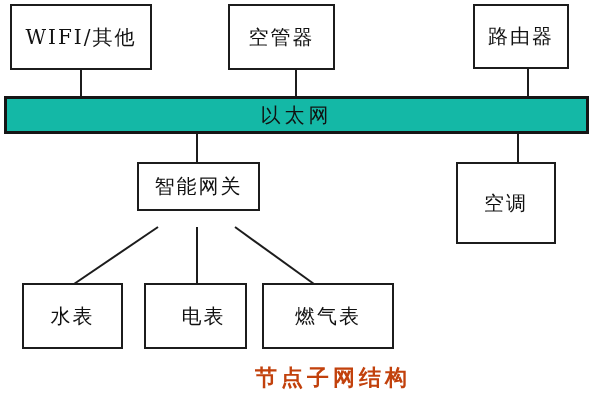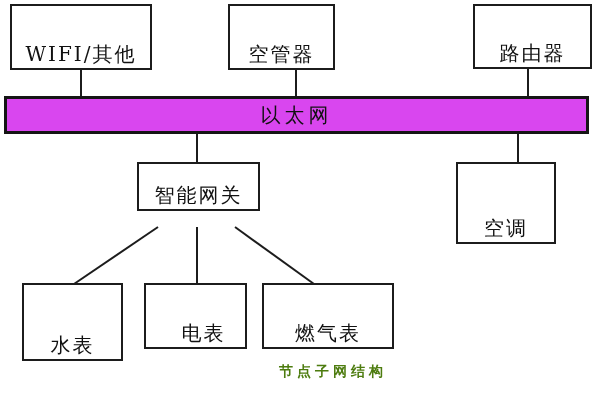--- a/index.html
+++ b/index.html
@@ -22,58 +22,58 @@
     top: 0;
     width: 600px;
     height: 400px;
   }
   .node {
     position: absolute;
     box-sizing: border-box;
     border: 2px solid #1c1c1c;
     background: #ffffff;
     display: flex;
-    align-items: flex-end;
+    align-items: center;
     justify-content: center;
     font-size: 20px;
     letter-spacing: 2px;
     white-space: nowrap;
   }
   .bus {
     position: absolute;
     box-sizing: border-box;
     border: 3px solid #151515;
-    background: #d946ef;
+    background: #14b8a6;
     display: flex;
     align-items: center;
     justify-content: center;
     font-size: 20px;
     letter-spacing: 4px;
   }
   .caption {
     position: absolute;
     top: 363px;
     left: 333px;
     transform: translateX(-50%);
     font-family: Liberation Serif, serif;
     font-weight: bold;
-    font-size: 14px;
+    font-size: 22px;
     letter-spacing: 4px;
-    color: #4d7c0f;
+    color: #c2410c;
     white-space: nowrap;
   }
 
   
   #node-wifi    { left: 10px;  top: 4px;   width: 142px; height: 66px; }
   #node-airctrl { left: 228px; top: 4px;   width: 107px; height: 66px; }
-  #node-router  { left: 473px; top: 4px;   width: 119px; height: 65px; }
+  #node-router  { left: 473px; top: 4px;   width: 96px; height: 65px; }
   #bus-ethernet { left: 4px;   top: 96px;  width: 585px; height: 38px; }
   #node-gateway { left: 137px; top: 162px; width: 123px; height: 49px; }
   #node-aircon  { left: 456px; top: 162px; width: 100px; height: 82px; }
-  #node-water   { left: 22px;  top: 283px; width: 101px; height: 78px; }
+  #node-water   { left: 22px;  top: 283px; width: 101px; height: 66px; }
   #node-elec    { left: 144px; top: 283px; width: 103px; height: 66px; padding-left: 16px; }
   #node-gas     { left: 262px; top: 283px; width: 132px; height: 66px; }
 </style>
 </head>
 <body>
 
 <div class="stage">
 
   <svg class="wires" viewBox="0 0 600 400" xmlns="http://www.w3.org/2000/svg">
     <g stroke="#1c1c1c" stroke-width="2" fill="none">

